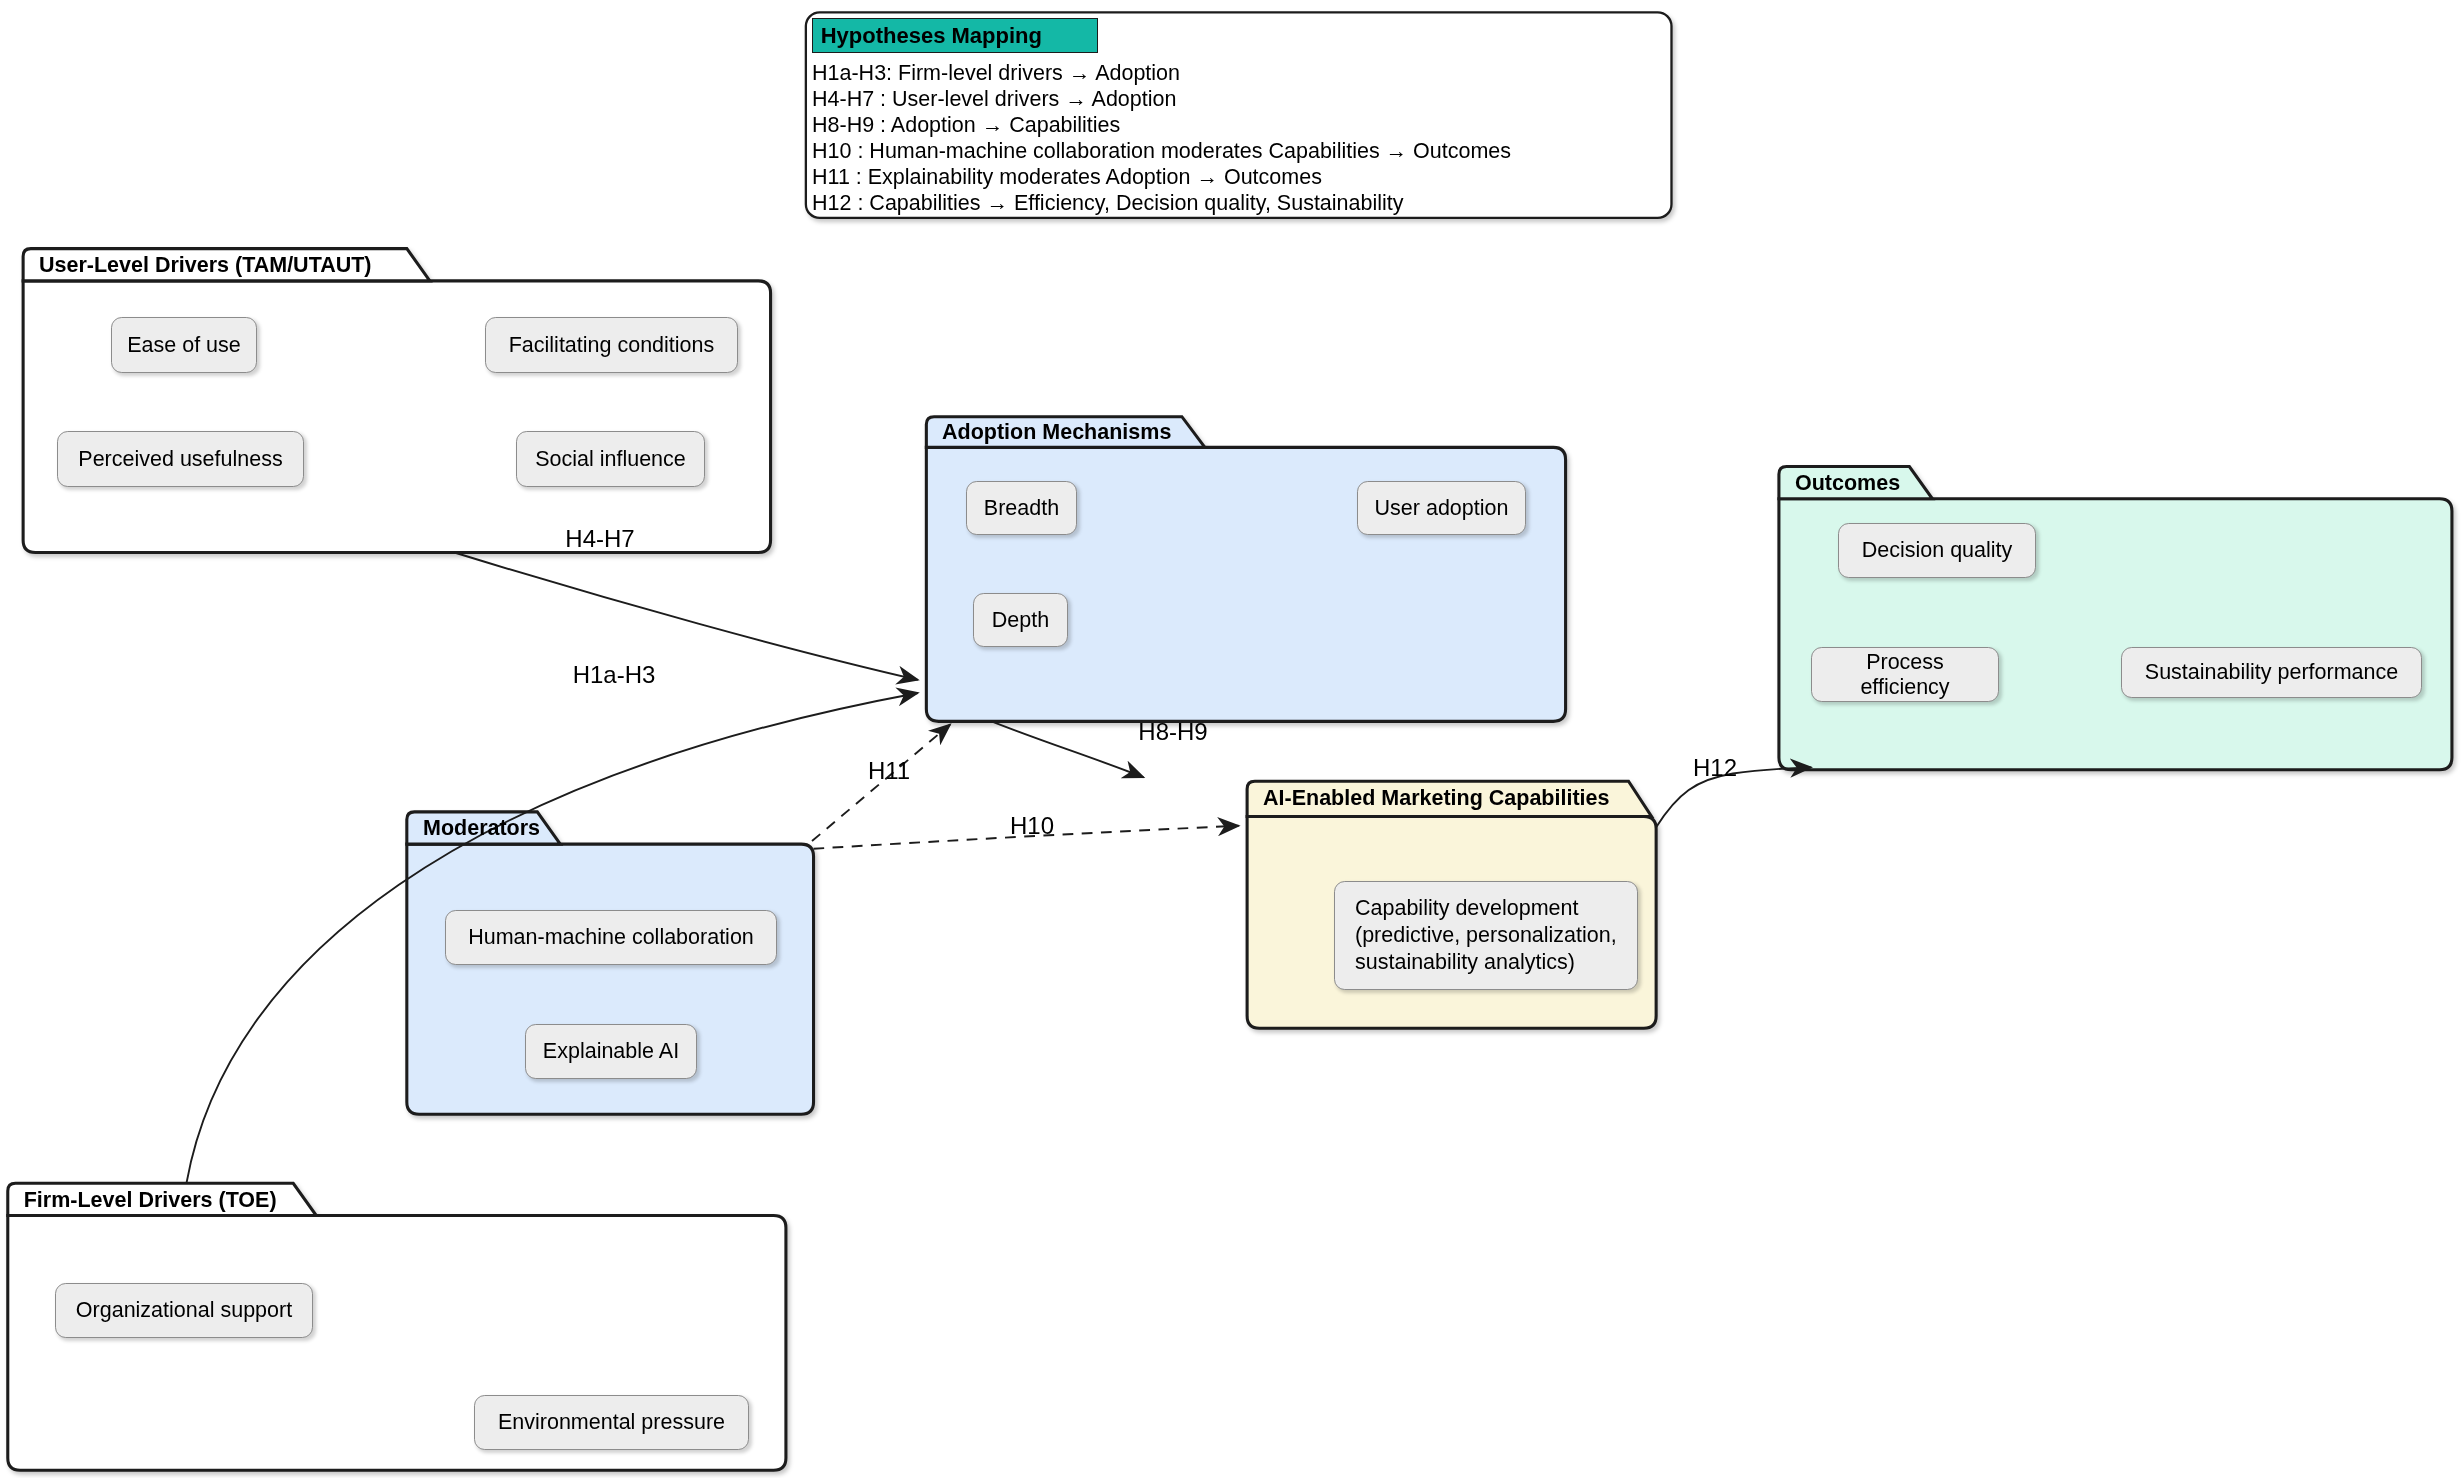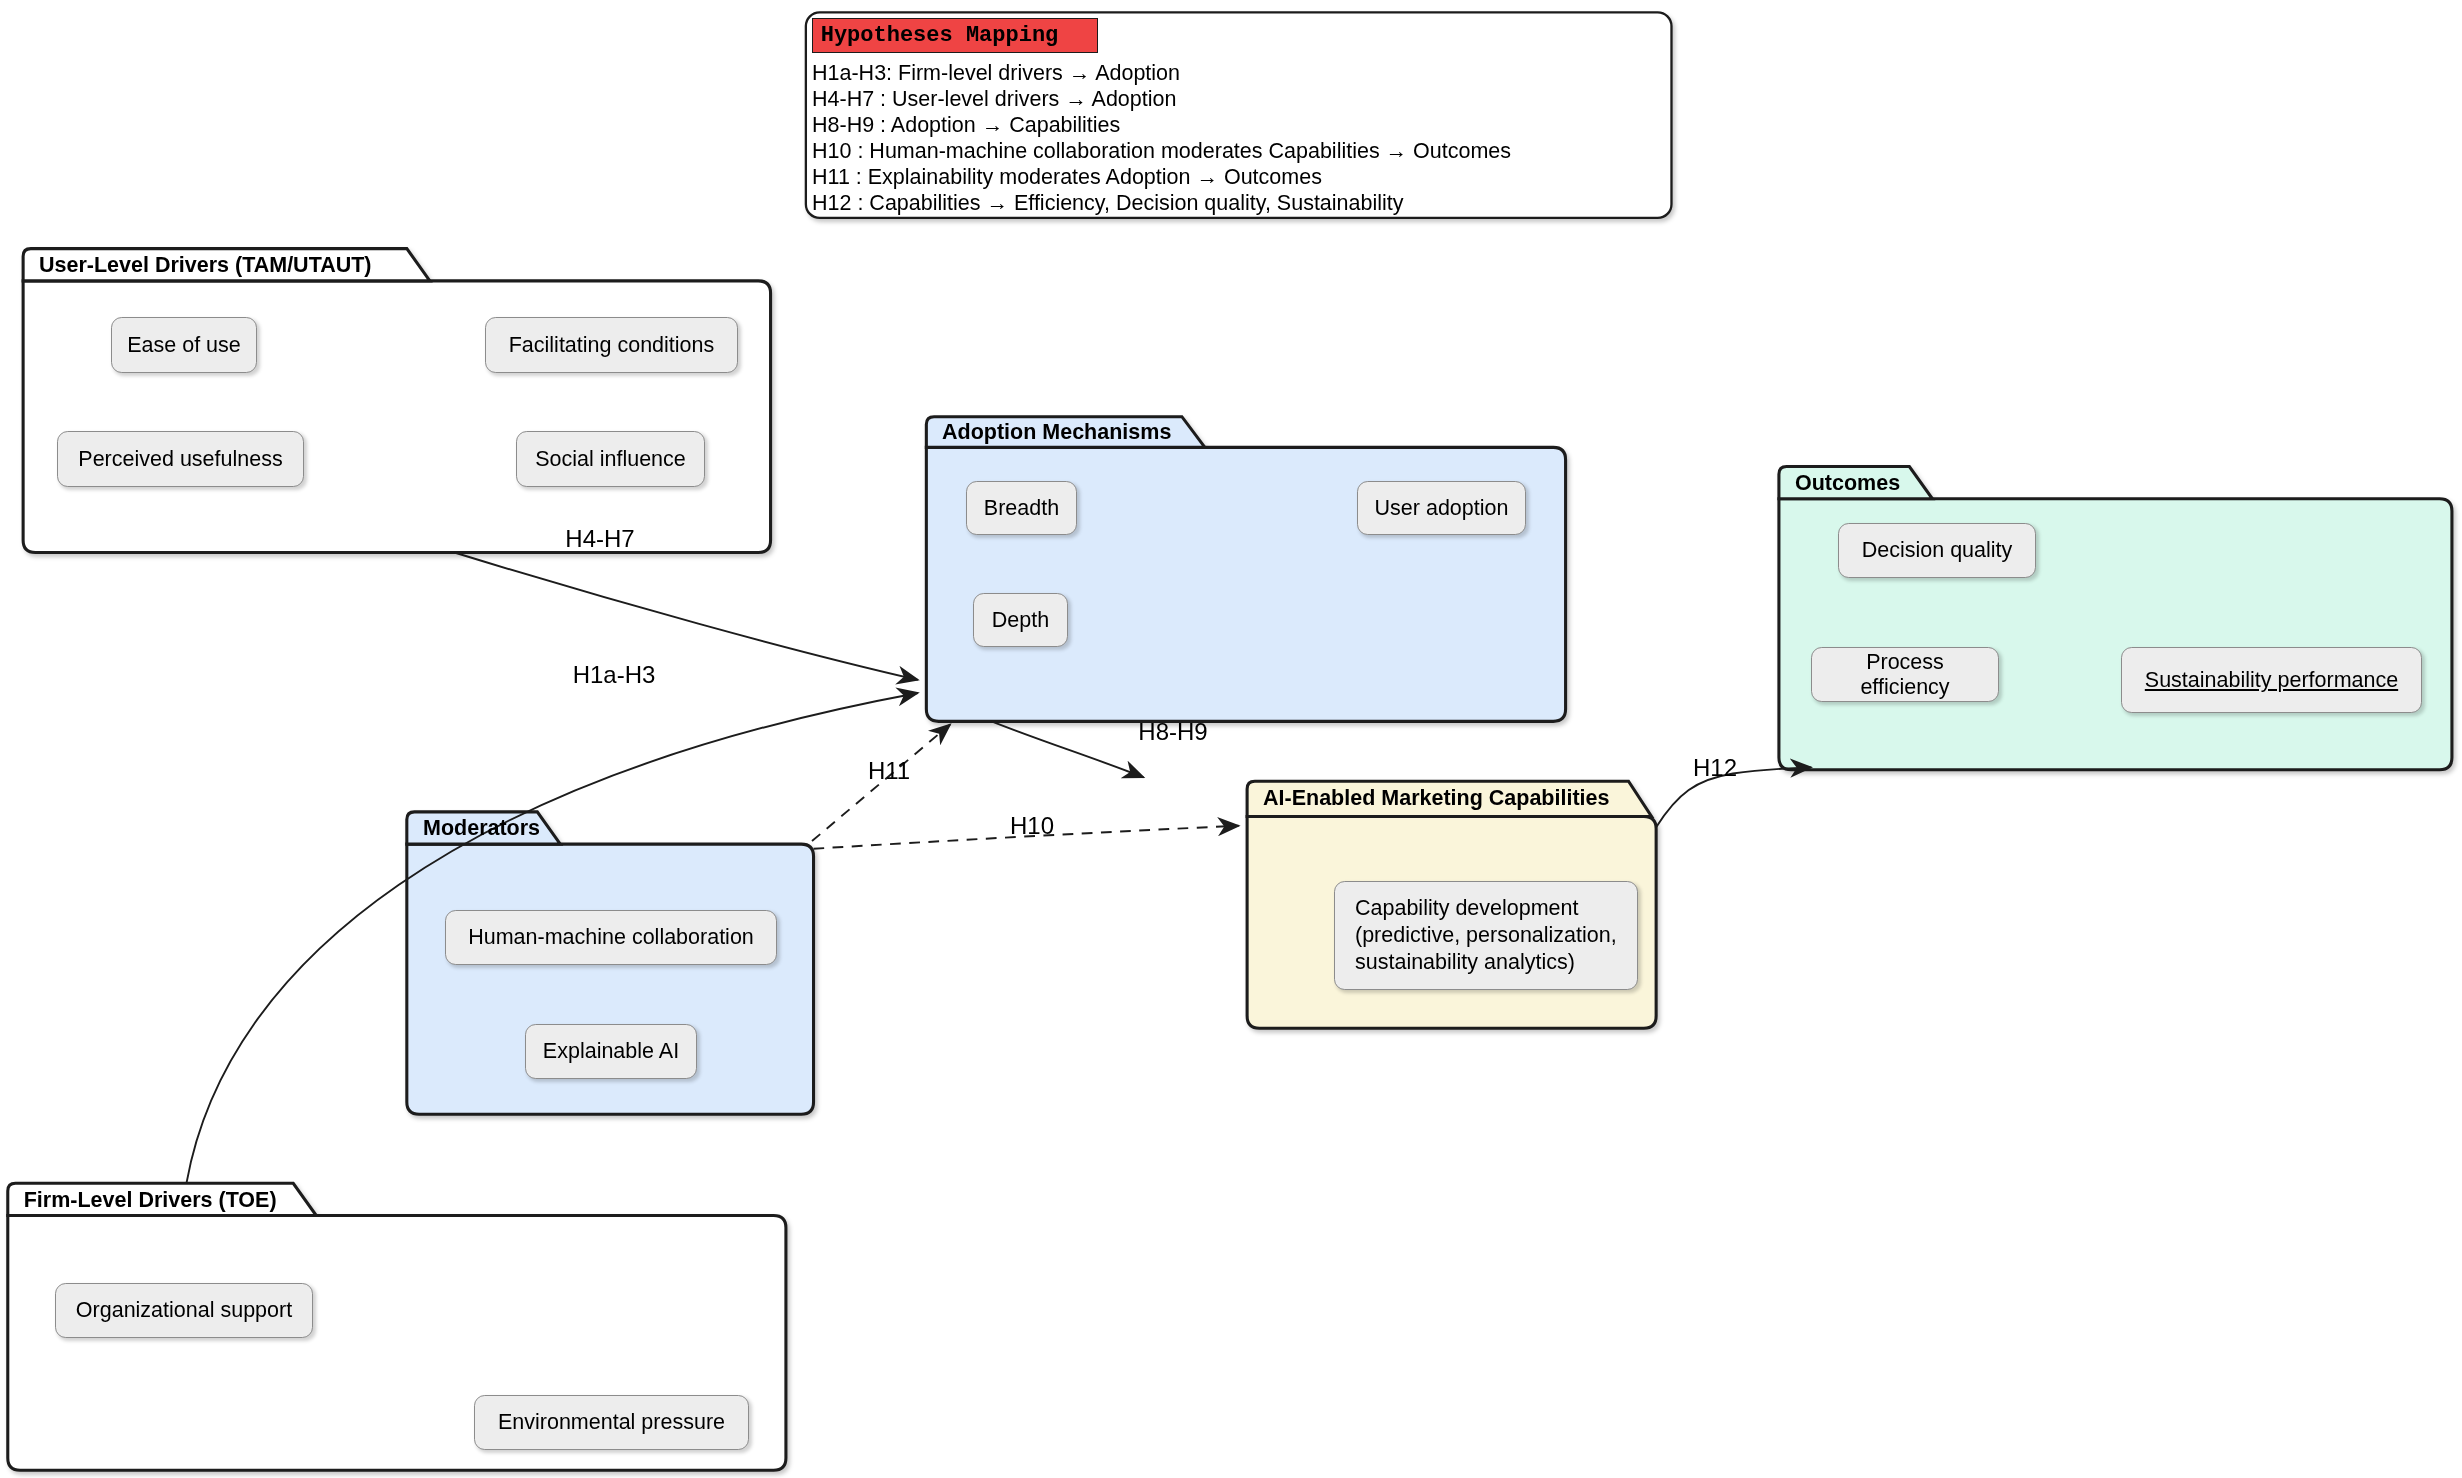--- a/index.html
+++ b/index.html
@@ -47,29 +47,28 @@
     justify-content: flex-start;
     text-align: left;
     padding-left: 20px;
     line-height: 27px;
     margin-left: 37px;
   }
   .note-title-box {
     position: absolute;
     left: 812px; top: 18.4px;
     width: 286px; height: 35px;
-    background: #ef4444;
+    background: #14b8a6;
     border: 1.5px solid #1c1c1c;
     display: flex;
     align-items: center;
     padding-left: 7.7px;
     font-weight: bold;
     font-size: 22px;
     box-sizing: border-box;
-    font-family: Liberation Mono, monospace;
   }
   .note-lines {
     position: absolute;
     left: 812px; top: 60px;
     font-size: 21.5px;
     line-height: 26px;
   }
   .note-line { white-space: nowrap; }
   .edge-label {
     position: absolute;
@@ -151,21 +150,21 @@
   <div class="node" style="left:485px; top:317px; width:253px; height:56px;">Facilitating conditions</div>
   <div class="node" style="left:57px; top:431px; width:247px; height:56px;">Perceived usefulness</div>
   <div class="node" style="left:516px; top:431px; width:189px; height:56px;">Social influence</div>
 
   <div class="node" style="left:966px; top:481px; width:111px; height:54px;">Breadth</div>
   <div class="node" style="left:1357px; top:481px; width:169px; height:54px;">User adoption</div>
   <div class="node" style="left:973px; top:593px; width:95px; height:54px;">Depth</div>
 
   <div class="node" style="left:1838px; top:523px; width:198px; height:55px;">Decision quality</div>
   <div class="node" style="left:1811px; top:647px; width:188px; height:55px;">Process efficiency</div>
-  <div class="node" style="left:2121px; top:647px; width:301px; height:66px;text-decoration:underline;">Sustainability performance</div>
+  <div class="node" style="left:2121px; top:647px; width:301px; height:51px;">Sustainability performance</div>
 
   <div class="node" style="left:445px; top:910px; width:332px; height:55px;">Human-machine collaboration</div>
   <div class="node" style="left:525px; top:1024px; width:172px; height:55px;">Explainable AI</div>
 
   <div class="node align-left" style="left:1297px; top:881px; width:304px; height:109px;">Capability development
 (predictive, personalization,
 sustainability analytics)</div>
 
   <div class="node" style="left:55px; top:1283px; width:258px; height:55px;">Organizational support</div>
   <div class="node" style="left:474px; top:1395px; width:275px; height:55px;">Environmental pressure</div>

